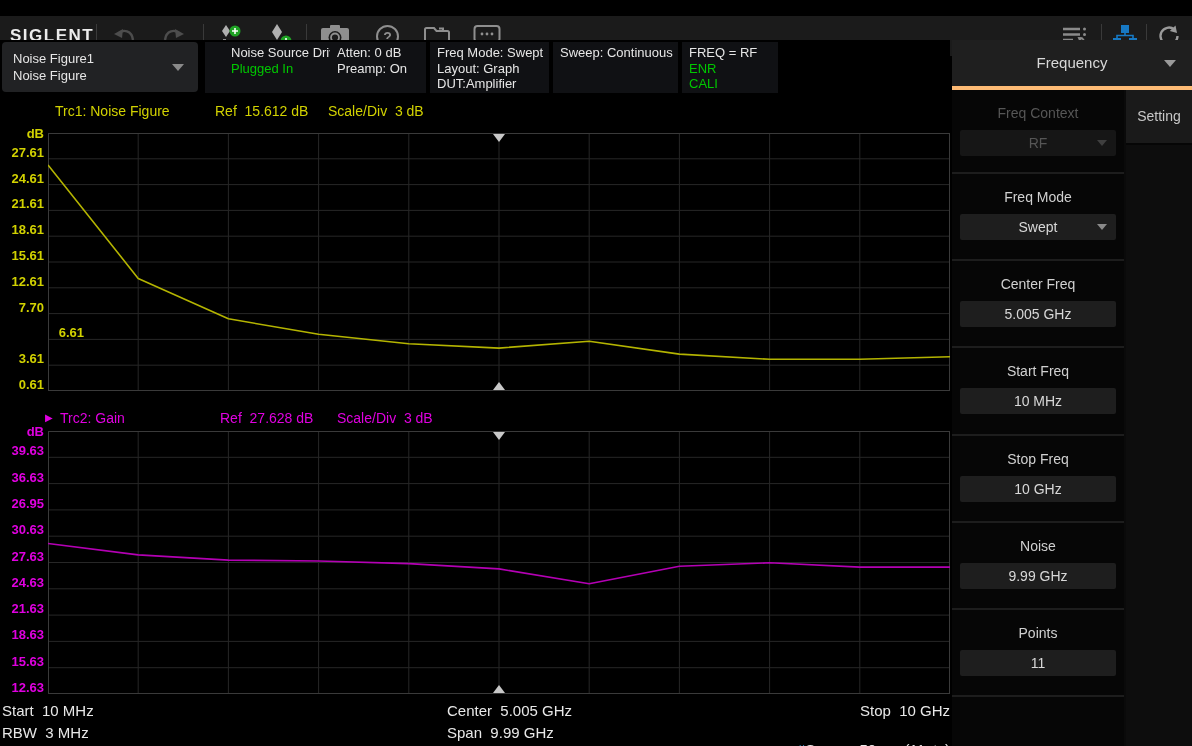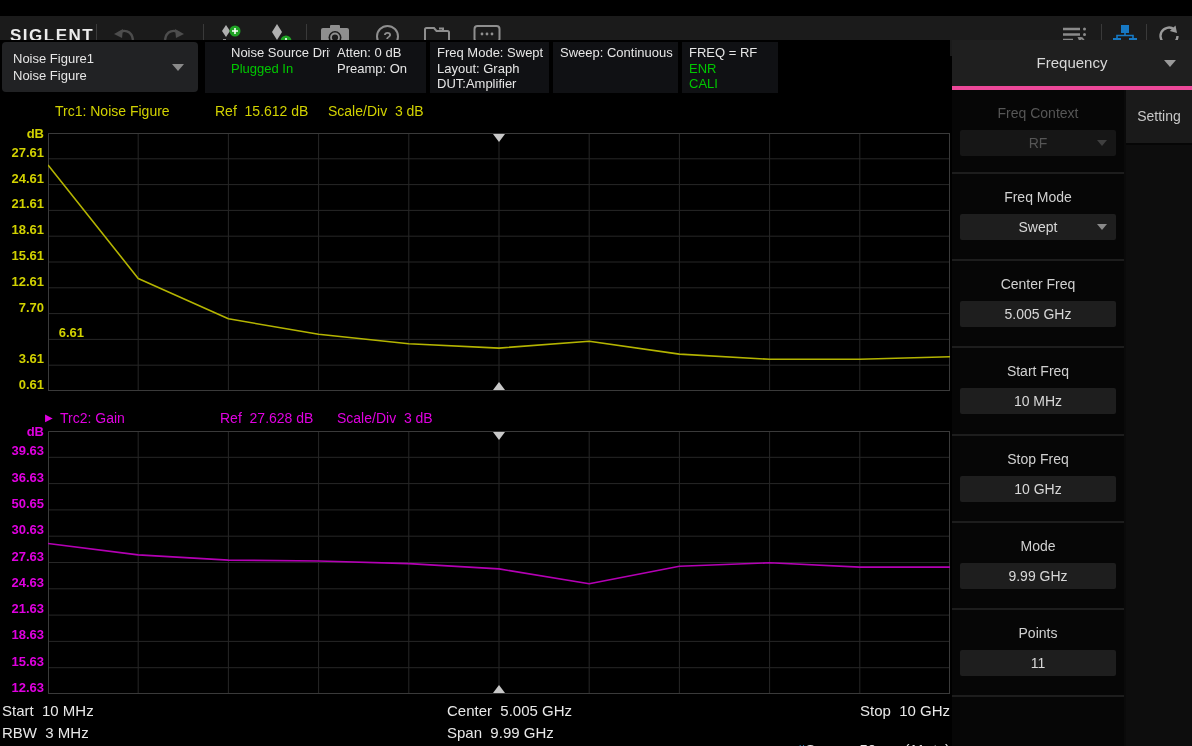--- a/index.html
+++ b/index.html
@@ -19,21 +19,21 @@
   .selector .ln{margin-left:11px;line-height:17px;}
   .selector .ln:first-child{margin-top:8px;}
   .caret{width:0;height:0;border-left:6px solid transparent;border-right:6px solid transparent;
          border-top:7px solid #8a8a8a;display:inline-block;}
   .selector .caret{position:absolute;right:14px;top:22px;}
   .status-cell{position:absolute;top:2px;height:51px;background:#101114;padding:3px 7px;box-sizing:border-box;
                font-size:13px;line-height:15.5px;color:#e6e6e6;white-space:nowrap;overflow:hidden;}
 
   
   .sidebar{position:absolute;left:952px;top:40px;width:240px;height:706px;background:#0a0a0a;}
-  .sb-header{position:relative;height:46px;background:#1f1f1f;border-bottom:4px solid #ec4899;
+  .sb-header{position:relative;height:46px;background:#1f1f1f;border-bottom:4px solid #fdba74;
              color:#d8d8d8;font-size:15px;text-align:center;line-height:46px;cursor:pointer;}
   .sb-header .caret{position:absolute;right:16px;top:20px;border-top-color:#9a9a9a;}
   .sb-body{position:absolute;left:0;top:50px;width:240px;height:656px;display:flex;}
   .sb-left{width:172px;height:100%;background:#060606;}
   .sb-gap{width:2px;height:100%;background:#0a0a0a;}
   .sb-right{width:66px;height:100%;background:#0d0d0d;}
   .sb-tab{height:53px;background:#1a1a1a;border-bottom:2px solid #060606;color:#c8c8c8;font-size:14px;
           text-align:center;line-height:53px;cursor:pointer;}
   .sb-panel{position:relative;border-bottom:2px solid #1d1d1d;box-sizing:border-box;}
   .sb-label{margin-top:14px;text-align:center;font-size:14px;color:#d0d0d0;height:18px;line-height:18px;}
@@ -207,21 +207,21 @@
           </div>
           <div class="sb-panel" style="height: 74px;">
             <div class="sb-label">Start Freq</div>
             <div class="sb-field">10 MHz</div>
           </div>
           <div class="sb-panel" style="height: 73px;">
             <div class="sb-label">Stop Freq</div>
             <div class="sb-field">10 GHz</div>
           </div>
           <div class="sb-panel" style="height: 73px;">
-            <div class="sb-label">Mode</div>
+            <div class="sb-label">Noise</div>
             <div class="sb-field">9.99 GHz</div>
           </div>
           <div class="sb-panel" style="height: 73px;">
             <div class="sb-label">Points</div>
             <div class="sb-field">11</div>
           </div>
         </div>
       <div class="sb-gap"></div>
       <div class="sb-right">
         <div class="sb-tab">Setting</div>
@@ -275,21 +275,21 @@
           <line x1="0" y1="232.2" x2="902" y2="232.2" stroke="#272727" stroke-width="1"></line>
           <rect x="0.5" y="0.5" width="901" height="257" fill="none" stroke="#3a3a3a" stroke-width="1"></rect>
           <polyline points="0.0,31.9 90.2,145.4 180.4,185.8 270.6,201.3 360.8,210.8 451.0,215.1 541.2,208.2 631.4,221.1 721.6,226.3 811.8,226.3 902.0,223.7" fill="none" stroke="#b4b400" stroke-width="1.6" stroke-linejoin="round"></polyline>
           <polygon points="445,1 457,1 451,9" fill="#c8c8c8"></polygon>
           <polygon points="445,257 457,257 451,249" fill="#c8c8c8"></polygon>
         </svg>
       </div>
       <div class="ytick" style="left: 0px; top: 424px; color: rgb(224, 0, 224);">dB</div>
       <div class="ytick" style="left: 0px; top: 443.3px; color: rgb(224, 0, 224);">39.63</div>
       <div class="ytick" style="left: 0px; top: 469.6px; color: rgb(224, 0, 224);">36.63</div>
-      <div class="ytick" style="left: 0px; top: 495.9px; color: rgb(224, 0, 224);">50.65</div>
+      <div class="ytick" style="left: 0px; top: 495.9px; color: rgb(224, 0, 224);">26.95</div>
       <div class="ytick" style="left: 0px; top: 522.2px; color: rgb(224, 0, 224);">30.63</div>
       <div class="ytick" style="left: 0px; top: 548.5px; color: rgb(224, 0, 224);">27.63</div>
       <div class="ytick" style="left: 0px; top: 574.8px; color: rgb(224, 0, 224);">24.63</div>
       <div class="ytick" style="left: 0px; top: 601.1px; color: rgb(224, 0, 224);">21.63</div>
       <div class="ytick" style="left: 0px; top: 627.4px; color: rgb(224, 0, 224);">18.63</div>
       <div class="ytick" style="left: 0px; top: 653.7px; color: rgb(224, 0, 224);">15.63</div>
       <div class="ytick" style="left: 0px; top: 680px; color: rgb(224, 0, 224);">12.63</div>
       <div class="plot" style="left: 48px; top: 431px;">
         <svg width="902" height="263" style="display: block;">
           <line x1="90.2" y1="0" x2="90.2" y2="263" stroke="#272727" stroke-width="1"></line>

